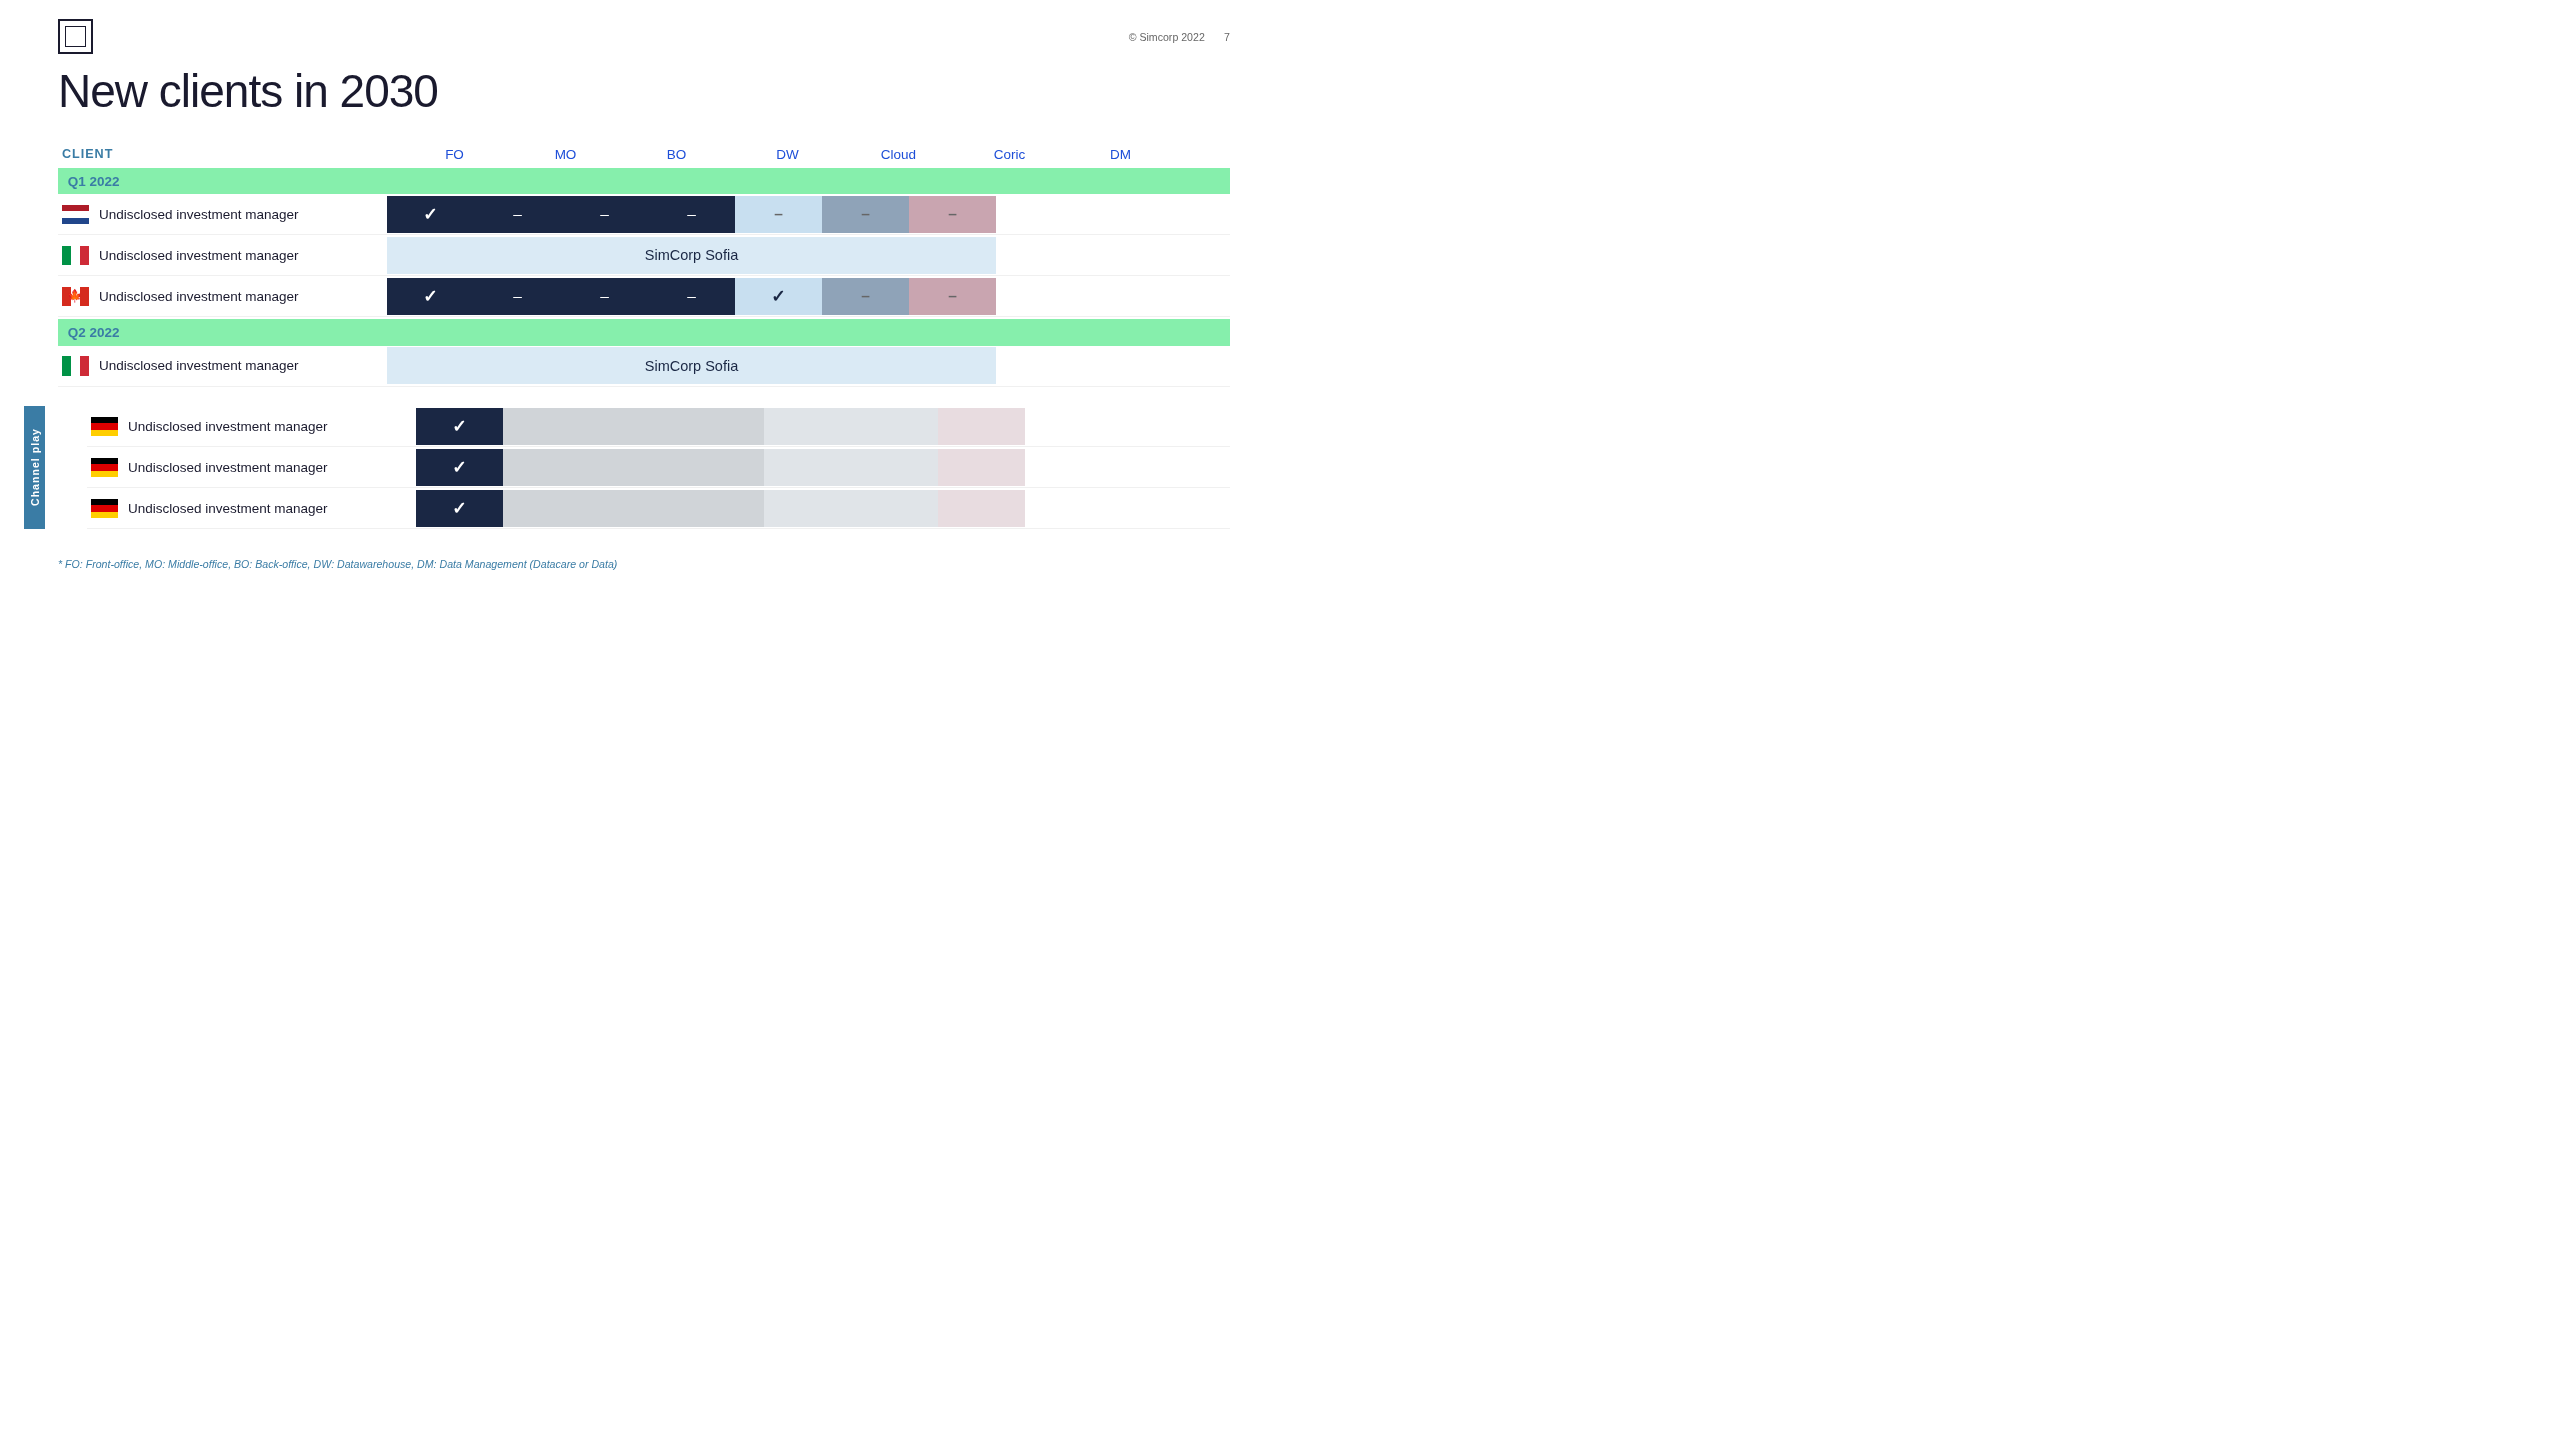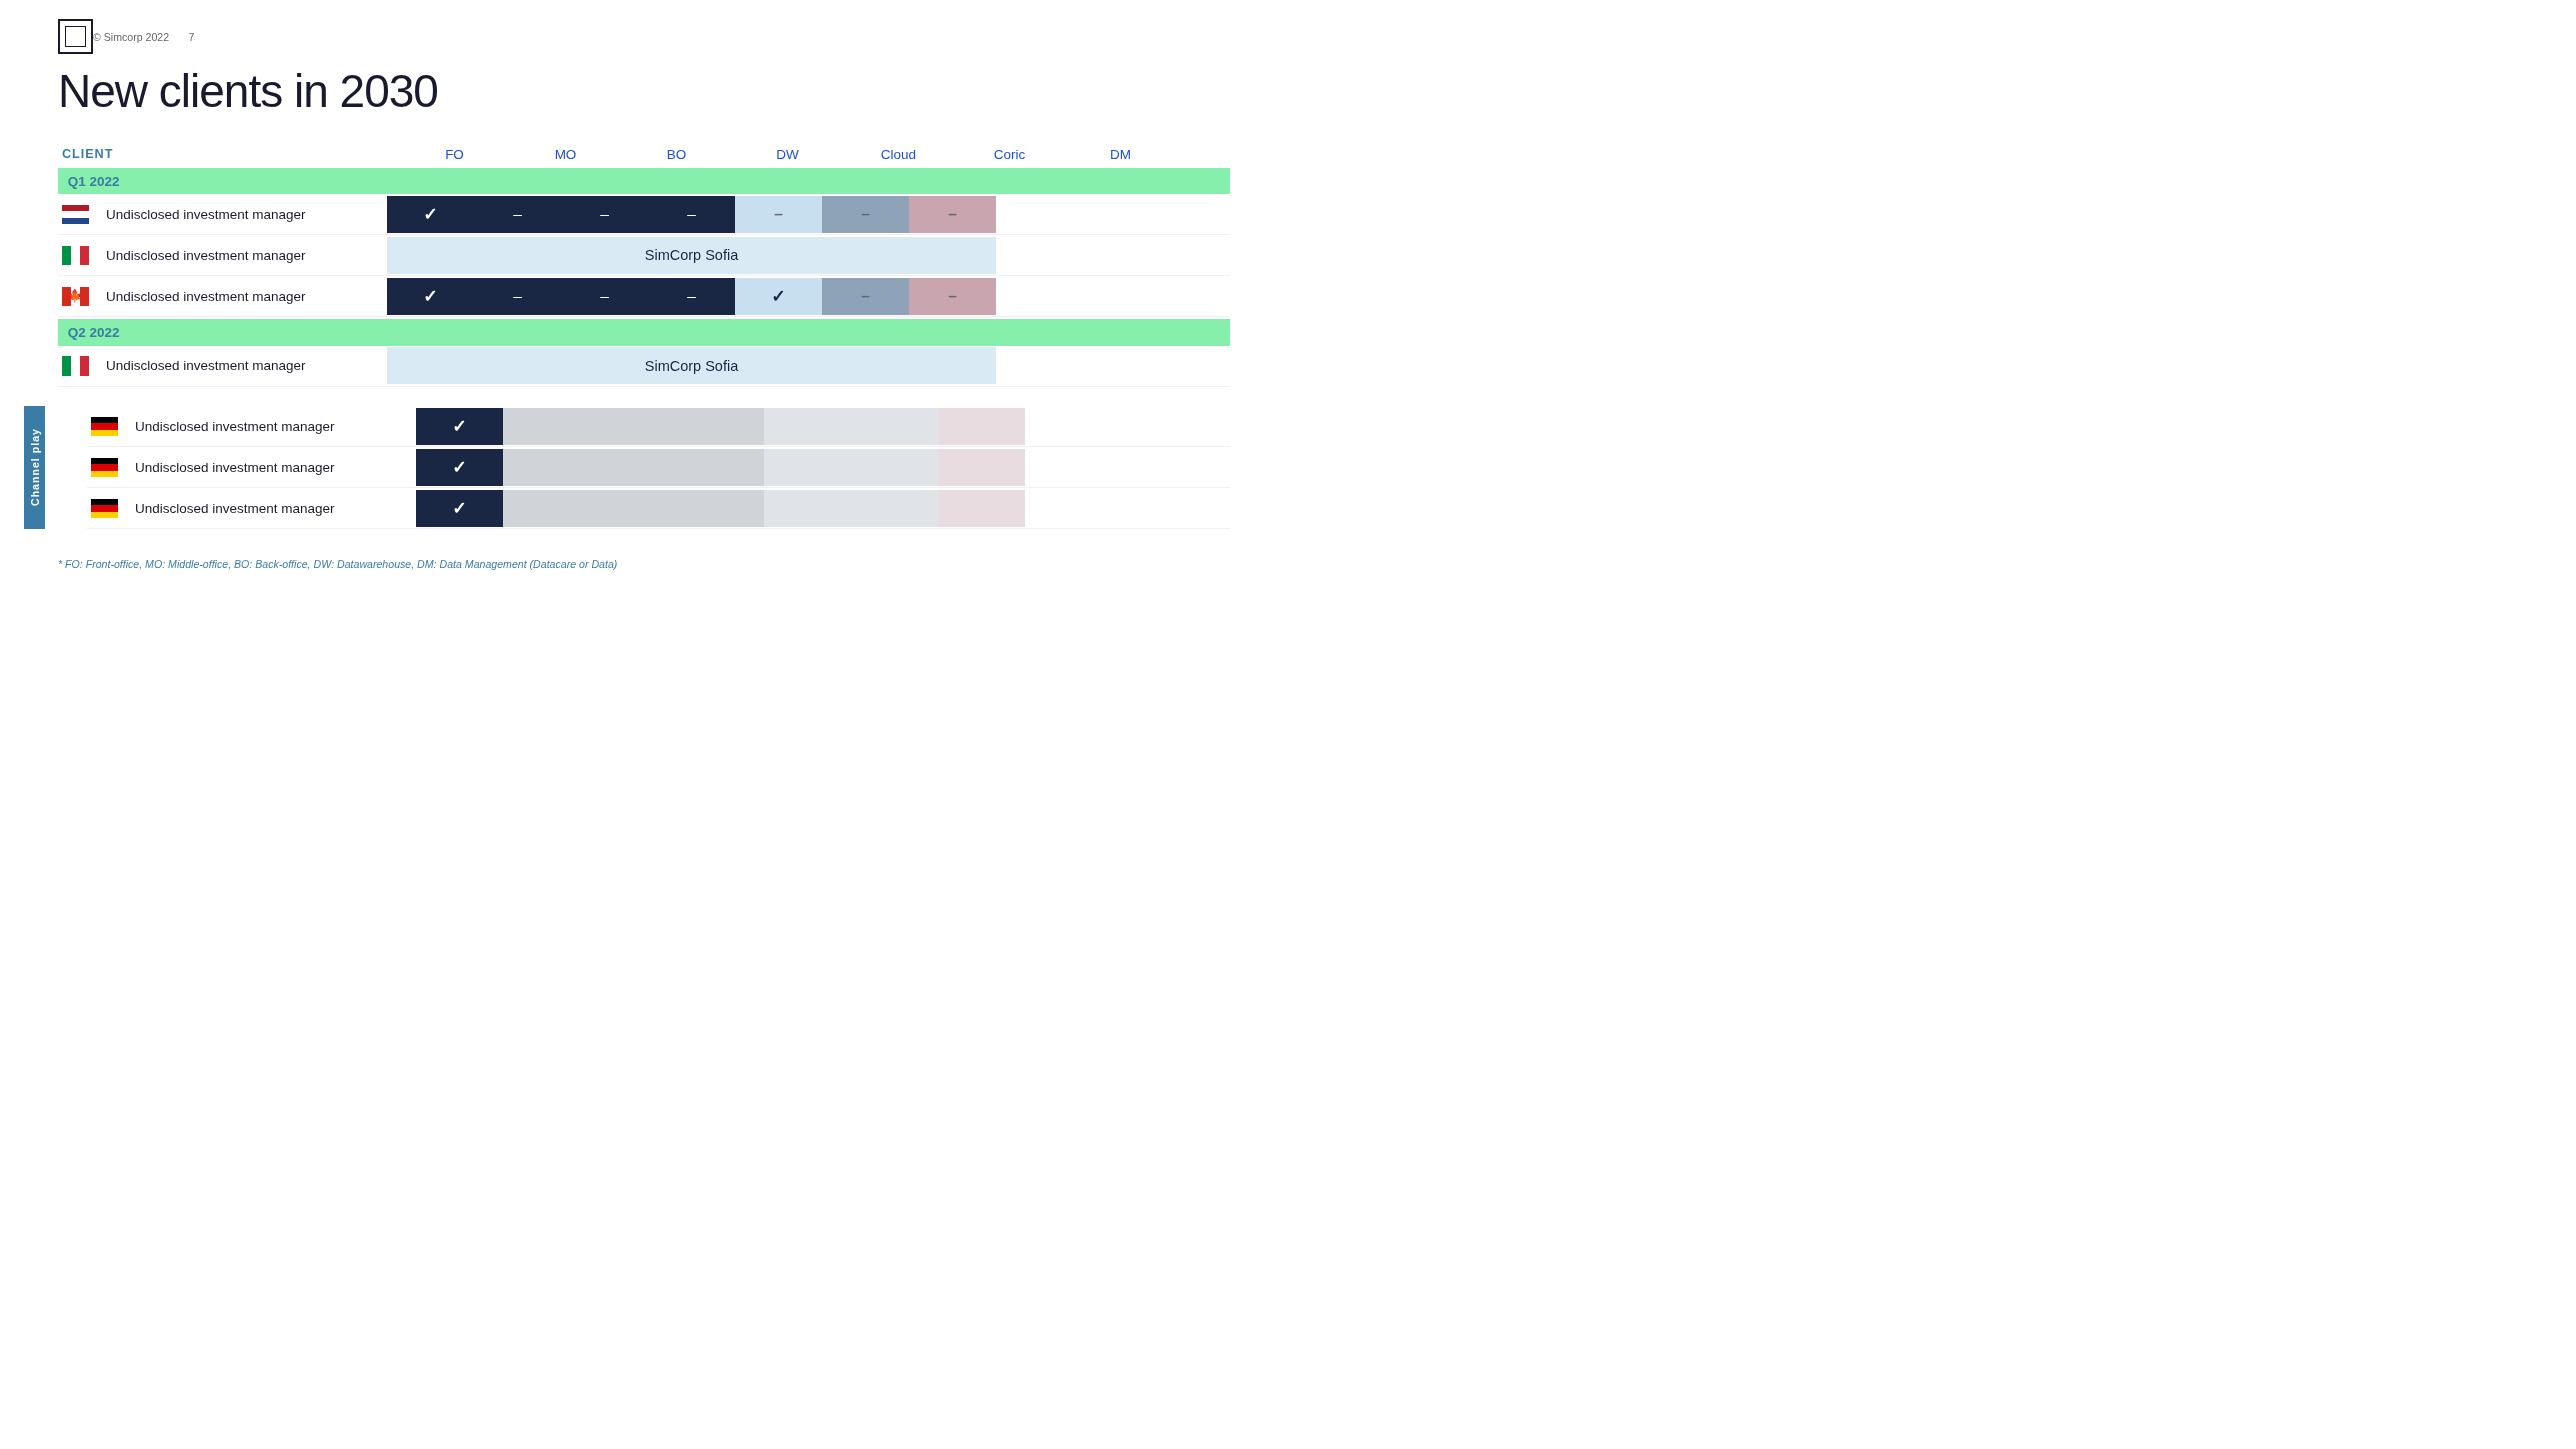--- a/index.html
+++ b/index.html
@@ -15,20 +15,21 @@
     .page {
       width: 1288px;
       min-height: 725px;
       background: #fff;
       position: relative;
       padding: 19.3px 58px 39px 58px;
     }
 
     .header-bar {
       display: flex;
+      justify-content: space-between;
       align-items: center;
       margin-bottom: 9.7px;
     }
 
     .logo {
       width: 35px;
       height: 35px;
       border: 2.9px solid #1a1a2e;
       display: flex;
       align-items: center;
@@ -104,21 +105,21 @@
       display: grid;
       grid-template-columns: 329px repeat(7, 87px);
       align-items: center;
       min-height: 41px;
       border-bottom: 1px solid #f0f0f0;
     }
 
     .client-cell {
       display: flex;
       align-items: center;
-      gap: 17px;
+      gap: 10px;
       padding-left: 3.9px;
       font-size: 13.5px;
       color: #1a1a2e;
       text-align: right;
     }
 
     .flag {
       width: 27px;
       height: 19.3px;
       display: inline-block;

